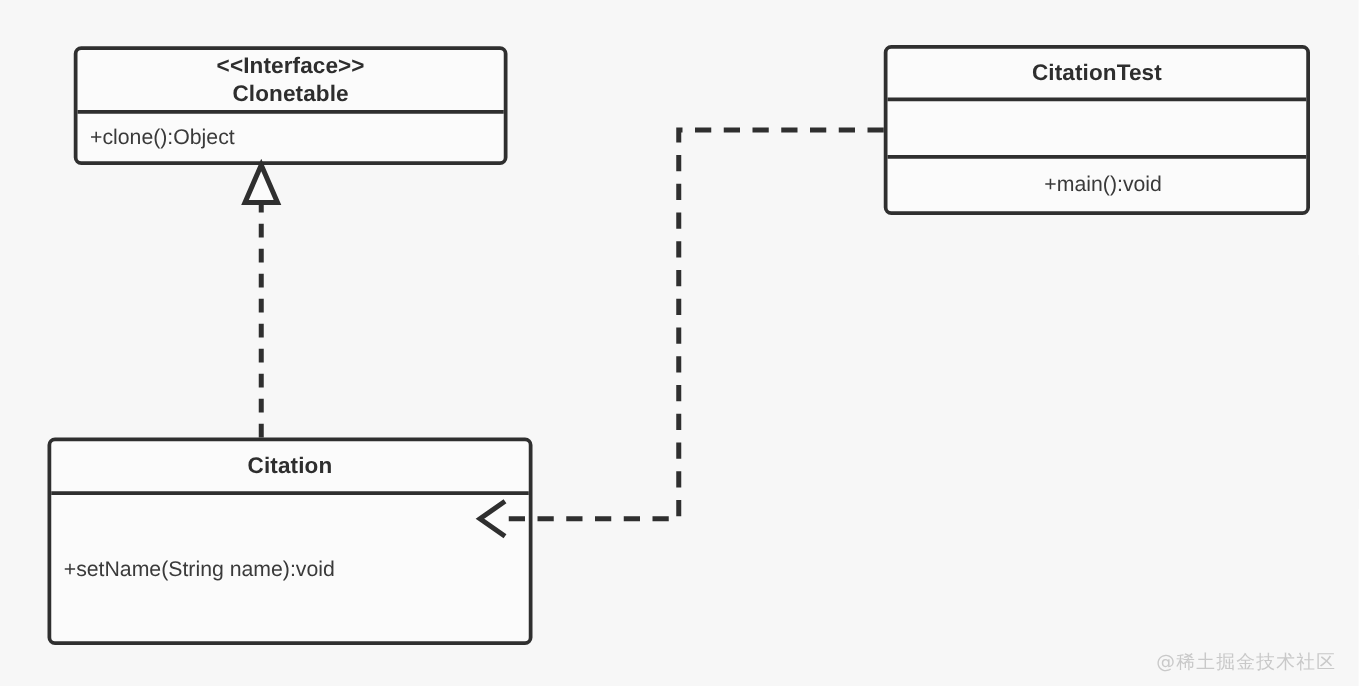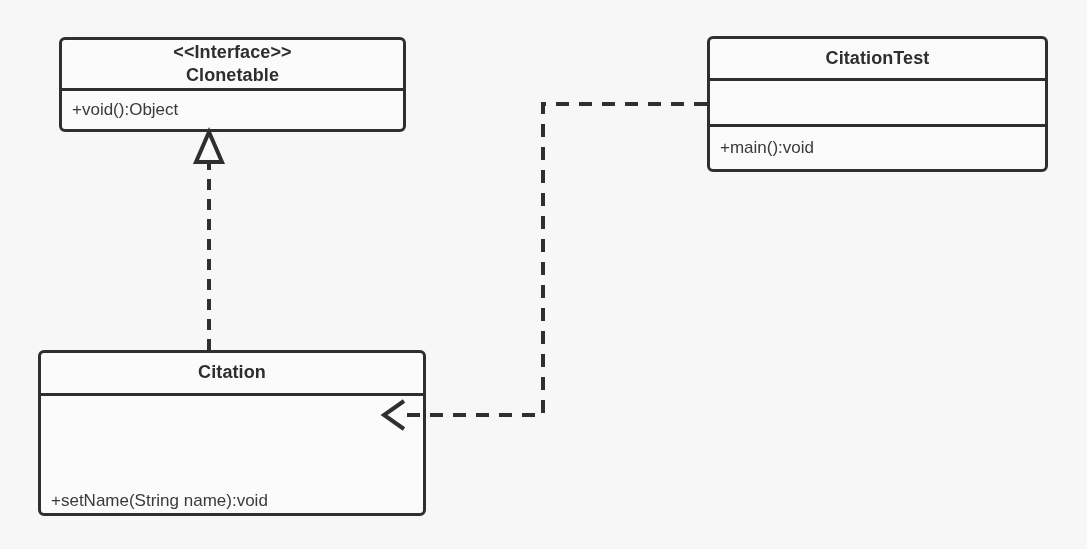--- a/index.html
+++ b/index.html
@@ -84,50 +84,51 @@
 <body>
 
 <div id="canvas">
 
   <div class="uml-box" style="left:59px; top:37px; width:347px; height:95px;">
     <div class="compartment title-compartment" style="height:48px;border-radius:11px;">
       <div class="stereotype">&lt;&lt;Interface&gt;&gt;</div>
       <div class="class-name">Clonetable</div>
     </div>
     <div class="compartment" style="flex:1;">
-      <div class="member">+void():Object</div>
+      <div class="member">+clone():Object</div>
     </div>
   </div>
 
   <div class="uml-box" style="left:38px; top:350px; width:388px; height:166px;">
     <div class="compartment title-compartment" style="height:40px;">
       <div class="class-name">Citation</div>
     </div>
-    <div class="compartment" style="flex:1; justify-content:flex-end; padding-top:4px;">
+    <div class="compartment" style="flex:1; justify-content:center; padding-top:4px;">
       <div class="member">+setName(String name):void</div>
     </div>
   </div>
 
   <div class="uml-box" style="left:707px; top:36px; width:341px; height:136px;">
     <div class="compartment title-compartment" style="height:39px;">
       <div class="class-name">CitationTest</div>
     </div>
     <div class="compartment empty-compartment" style="height:46px;"></div>
-    <div class="compartment" style="flex:1;">
+    <div class="compartment" style="flex:1;align-items:center;">
       <div class="member">+main():void</div>
     </div>
   </div>
 
   <svg class="edge-layer" viewBox="0 0 1087 549" xmlns="http://www.w3.org/2000/svg">
 
     <g>
       <line x1="209" y1="350" x2="209" y2="163" stroke="#2f2f2f" stroke-width="4" stroke-dasharray="11 9"></line>
       <polygon points="209,132 196,162 222,162" fill="#fbfbfb" stroke="#2f2f2f" stroke-width="4" stroke-linejoin="miter"></polygon>
     </g>
 
     <g>
       <path d="M 707 104 L 543 104 L 543 415 L 400 415" fill="none" stroke="#2f2f2f" stroke-width="4" stroke-dasharray="13 10" stroke-linecap="butt"></path>
       <polyline points="404,401 384,415 404,429" fill="none" stroke="#2f2f2f" stroke-width="4" stroke-linecap="butt" stroke-linejoin="miter"></polyline>
     </g>
   </svg>
 
+  <div class="watermark">@稀土掘金技术社区</div>
 
 </div>
 
 </body></html>

